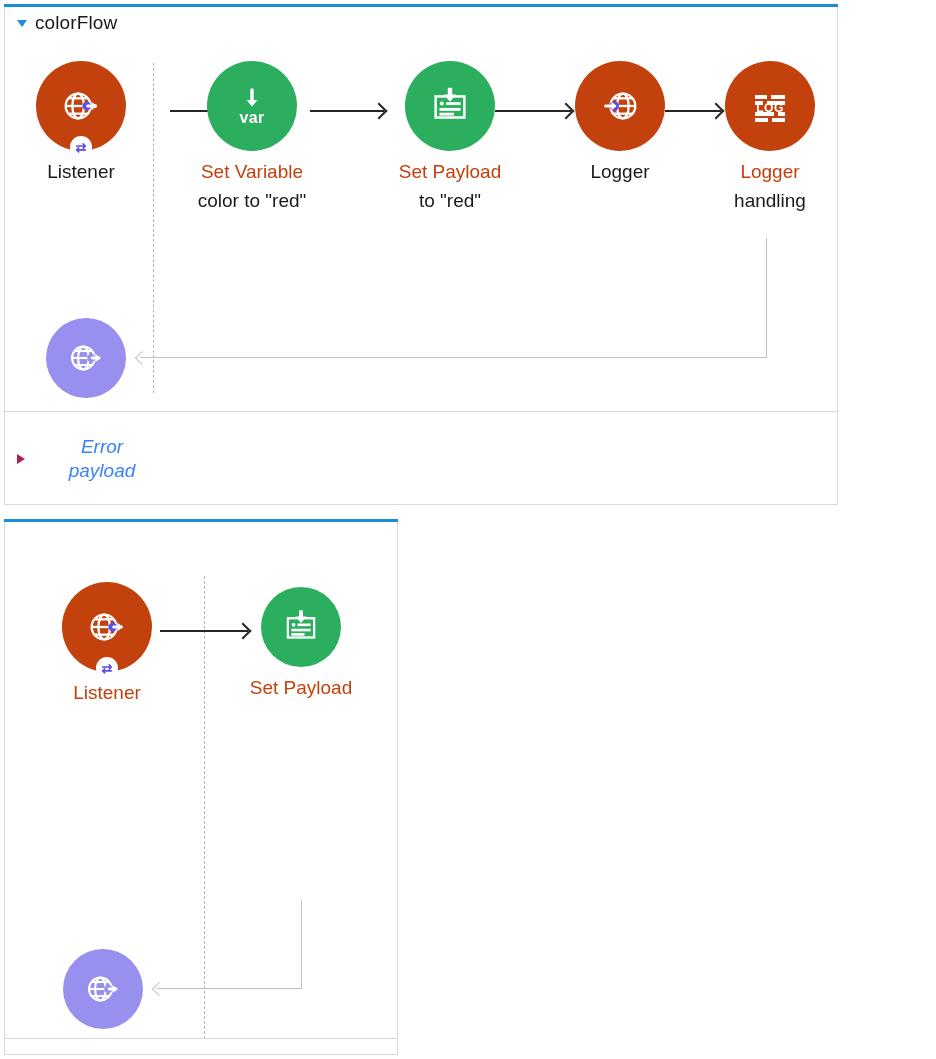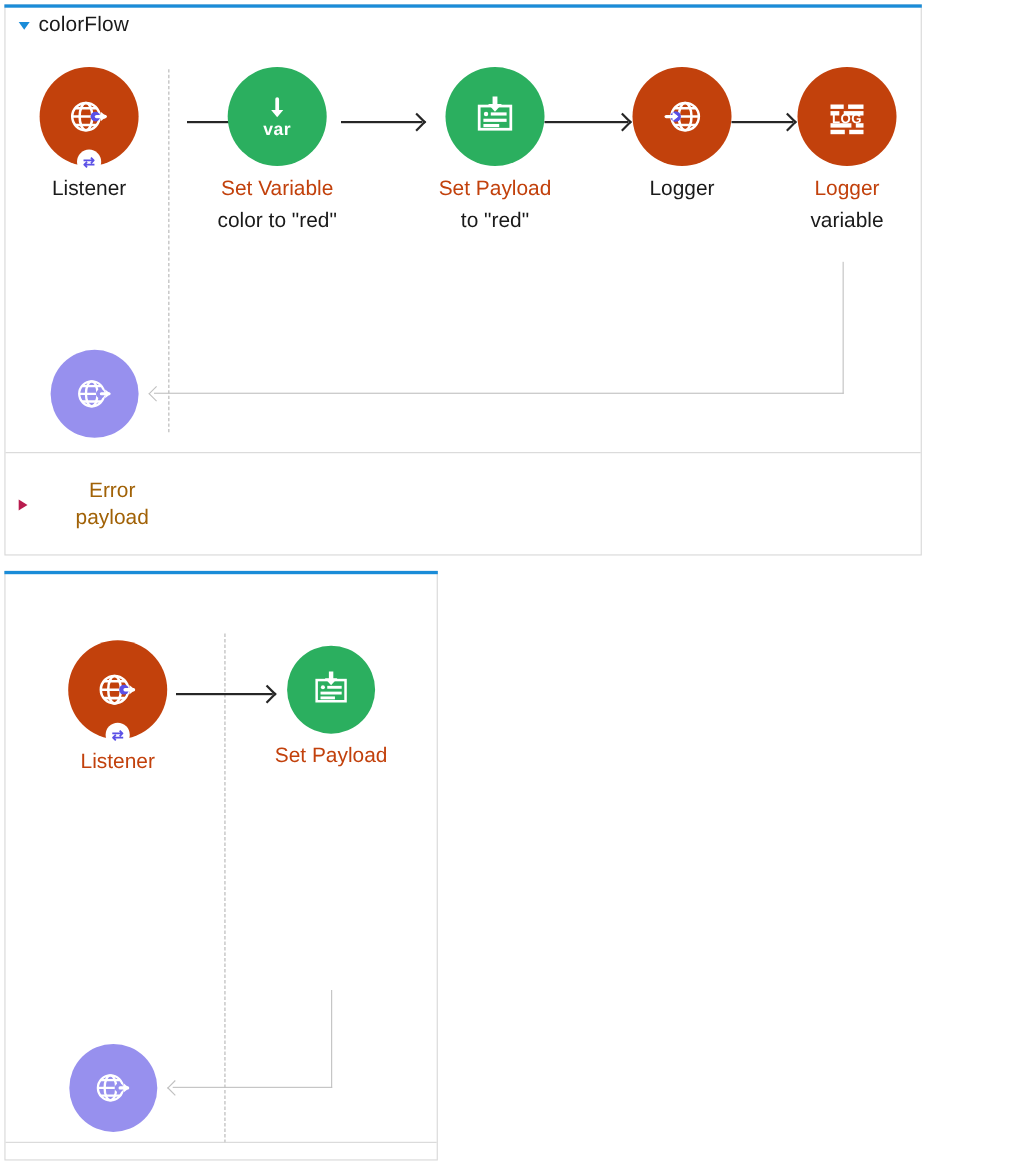--- a/index.html
+++ b/index.html
@@ -103,22 +103,23 @@
   }
 
   
   .err-strip{
     position:absolute;left:0;right:0;
     border-top:1px solid #d8d8d8;
     display:flex;align-items:center;
   }
   .err-tri-wrap{width:32px;display:flex;justify-content:center;align-items:center;}
   .err-label{
-    font-size:19px;line-height:1.25;color:#a16207;text-align:center;
+    font-size:19px;line-height:1.25;color:#3b82f6;text-align:center;
     width:130px;
+    font-style:italic;
   }
 
   
   svg{display:block;}
 </style>
 </head>
 <body>
 
 <div class="canvas">
 
@@ -227,21 +228,21 @@
             <rect x="21" y="19" width="18" height="4" fill="#ffffff"></rect>
             <rect x="9" y="30" width="19" height="4" fill="#ffffff"></rect>
             <rect x="32" y="30" width="7" height="4" fill="#ffffff"></rect>
             <rect x="9" y="36" width="13" height="4" fill="#ffffff"></rect>
             <rect x="26" y="36" width="13" height="4" fill="#ffffff"></rect>
             <text x="24" y="29.5" font-family="Liberation Sans, sans-serif" font-size="12" font-weight="bold" fill="#ffffff" text-anchor="middle" letter-spacing="0.5">LOG</text>
           </svg>
         </div>
       </div>
       <div class="node-type">Logger</div>
-      <div class="node-desc">variable</div>
+      <div class="node-desc">handling</div>
     </div>
 
     <div class="ret-v" style="left:761px;top:233px;height:120px;"></div>
     <div class="ret-h" style="left:135px;top:352px;width:627px;"></div>
     <div class="ret-head" style="left:132px;top:348px;"></div>
 
     <div class="node" style="left:1px;top:313px;">
       <div class="node-icon-wrap small">
         <div class="circle purple-light small">
           <svg width="42" height="42" viewBox="0 0 48 48" aria-hidden="true">

